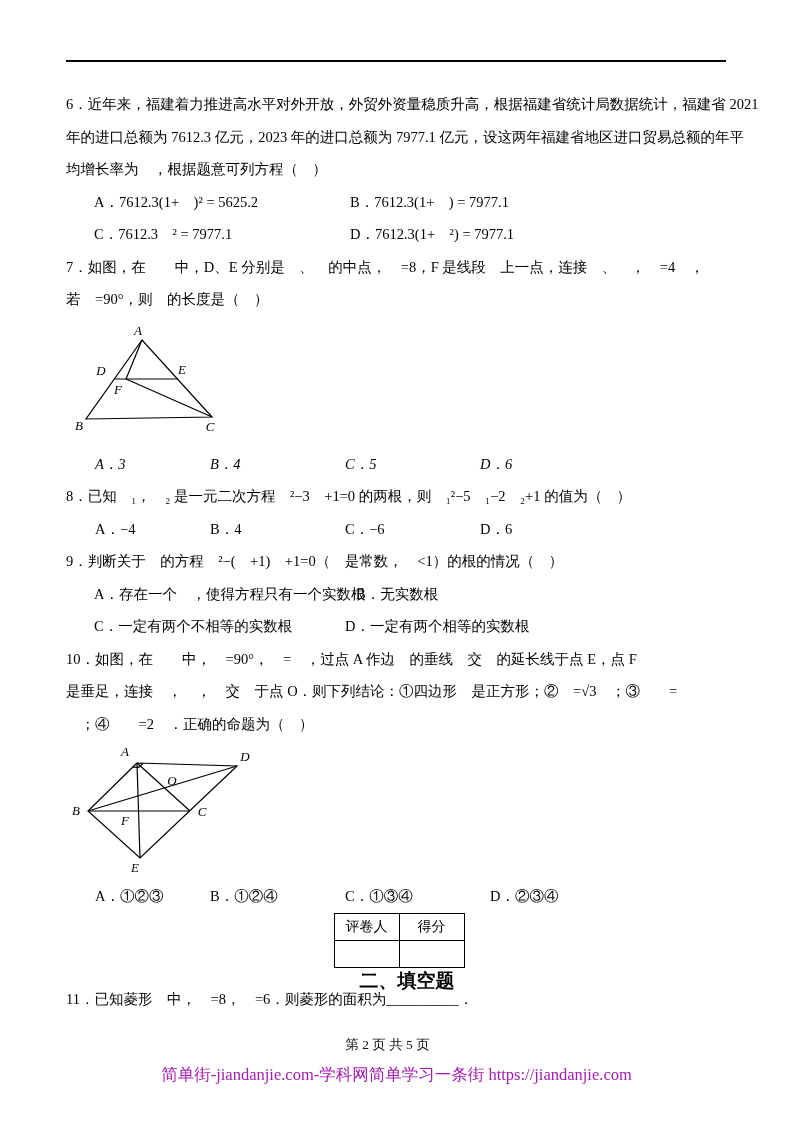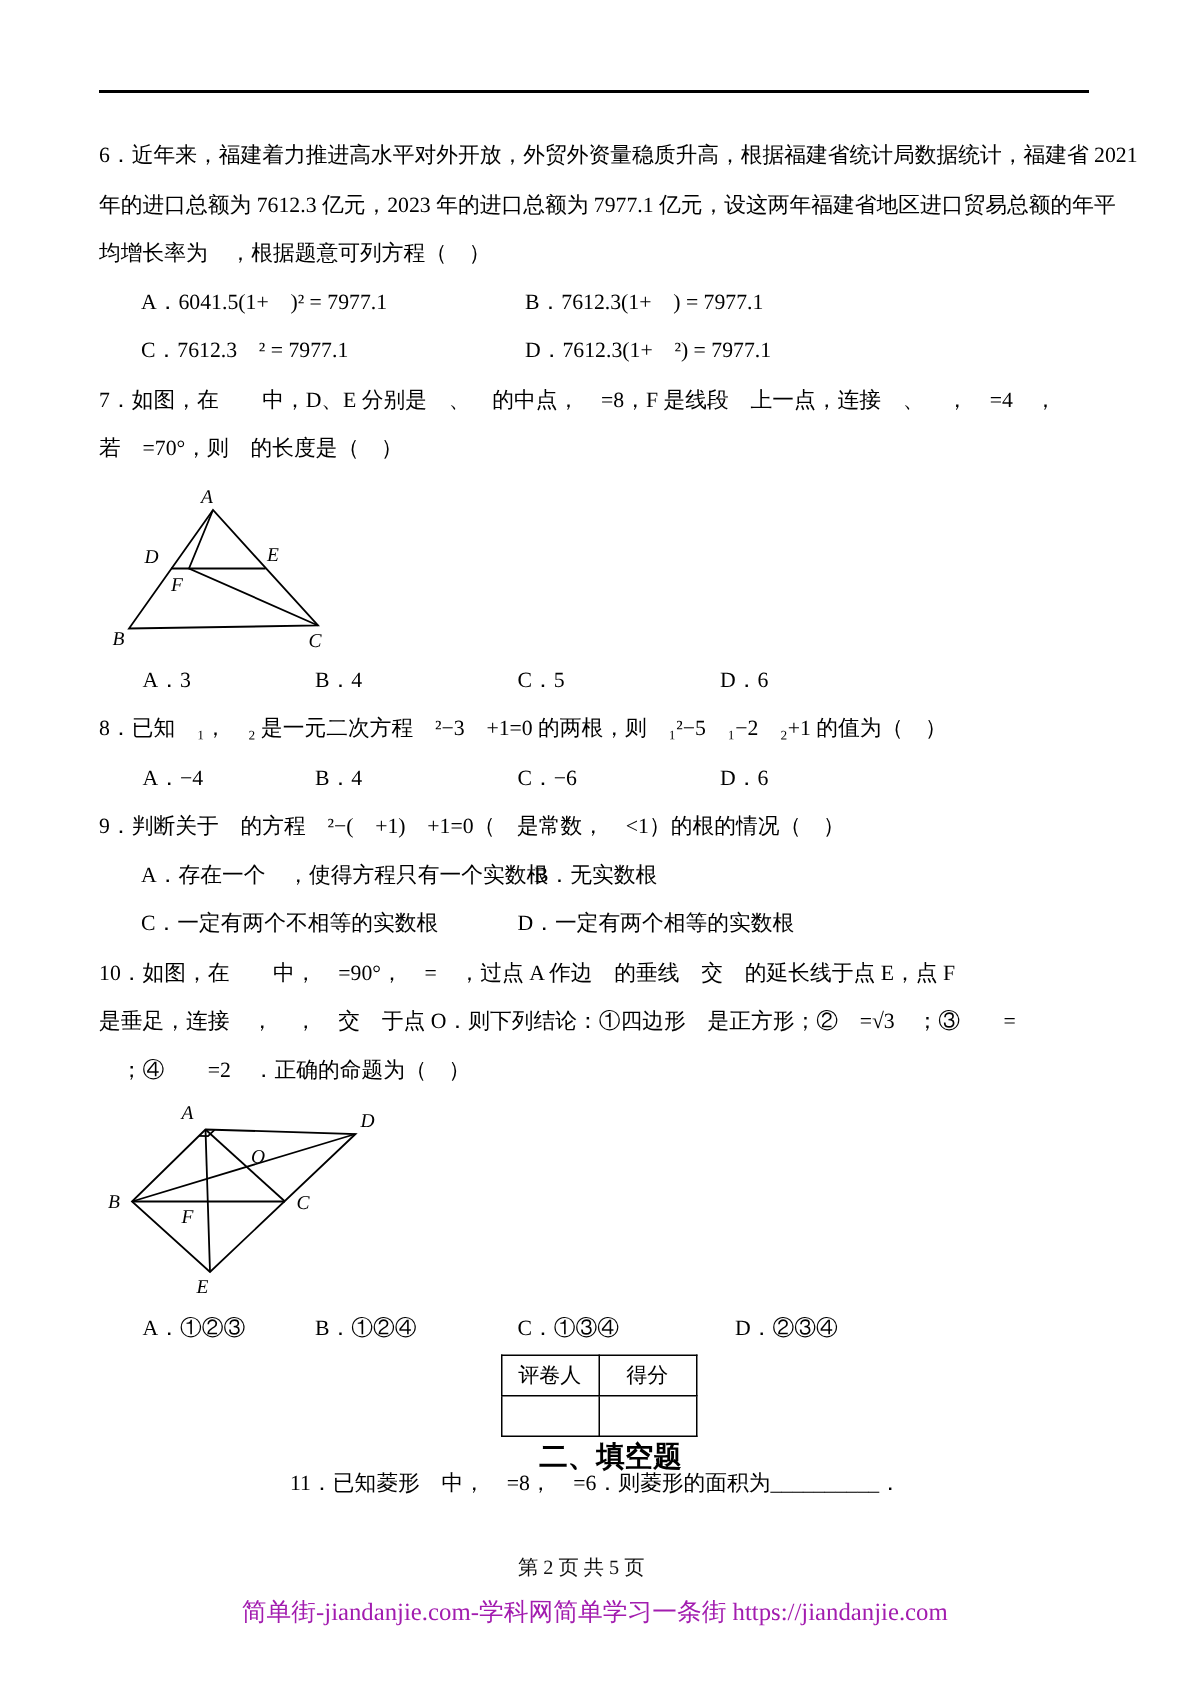--- a/index.html
+++ b/index.html
@@ -7,57 +7,57 @@
   body { font-family:"Liberation Serif","DejaVu Serif",serif; color:#000; }
   .page { position:relative; width:793px; height:1122px; background:#fff; overflow:hidden; }
   .rule { position:absolute; left:66px; top:60px; width:660px; height:2px; background:#000; }
   .content { position:absolute; left:66px; top:88px; width:662px; font-size:14.5px; }
   .line { line-height:32.5px; white-space:pre; }
   .optrow { position:relative; height:32.5px; }
   .opt { position:absolute; top:0; line-height:32.5px; white-space:pre; }
   .fig { position:relative; }
   .fig1 { margin-top:8px; margin-left:8px; height:108px; }
   .fig2 { margin-top:4px; margin-left:2px; height:132px; }
-  .after-fig { margin-top:6px; }
+  .after-fig { margin-top:16px;font-style:italic; }
   .after-fig2 { margin-top:4px;text-align:center; }
   .sec-title { height:30px; line-height:30px; text-align:center; font-weight:bold; font-size:15.5px; }
   .grader-row { display:flex; align-items:center; height:56px;flex-direction:column; }
   table.grader { border-collapse:collapse; margin-left:4px; }
   table.grader td { border:1.6px solid #000; width:65px; height:27px; text-align:center; font-size:14px; padding:0; }
   .subsec { font-weight:bold; font-size:19px; margin-left:20px; }
-  .q11 { margin-top:14px;text-align:center; }
+  .q11 { margin-top:14px; }
   .footer-page { position:absolute; left:0; right:18px; top:1036px; text-align:center; font-size:13.5px; color:#111; }
   .footer-site { position:absolute; left:0; right:0; top:1064px; text-align:center; font-size:16.5px; }
   svg text { font-family:"Liberation Serif","DejaVu Serif",serif; }
 </style>
 </head>
 <body>
 
 <div class="page">
   <div class="rule"></div>
 
   <div class="content">
 
     <div>
       <div class="line">6．近年来，福建着力推进高水平对外开放，外贸外资量稳质升高，根据福建省统计局数据统计，福建省 2021</div>
       <div class="line">年的进口总额为 7612.3 亿元，2023 年的进口总额为 7977.1 亿元，设这两年福建省地区进口贸易总额的年平</div>
       <div class="line">均增长率为　，根据题意可列方程（　）</div>
     </div>
     <div class="optrow">
-      <span class="opt" style="left:28px">A．6041.5(1+　)² = 7977.1</span>
+      <span class="opt" style="left:28px">A．7612.3(1+　)² = 5625.2</span>
       <span class="opt" style="left:284px">B．7612.3(1+　) = 7977.1</span>
     </div>
     <div class="optrow">
       <span class="opt" style="left:28px">C．7612.3　² = 7977.1</span>
       <span class="opt" style="left:284px">D．7612.3(1+　²) = 7977.1</span>
     </div>
 
     <div>
       <div class="line">7．如图，在　　中，D、E 分别是　、　的中点，　=8，F 是线段　上一点，连接　、　，　=4　，</div>
-      <div class="line">若　=70°，则　的长度是（　）</div>
+      <div class="line">若　=90°，则　的长度是（　）</div>
     </div>
 
     <div class="fig fig1">
       <svg width="150" height="108" viewBox="0 0 150 108">
         <g stroke="#000" stroke-width="1.2" fill="none">
           <path d="M68,16 L12,95 L138,93 Z"></path>
           <path d="M40,55 L103,55"></path>
           <path d="M68,16 L52,55 L138,93"></path>
         </g>
         <g font-size="13" font-style="italic" text-anchor="middle" fill="#000">

